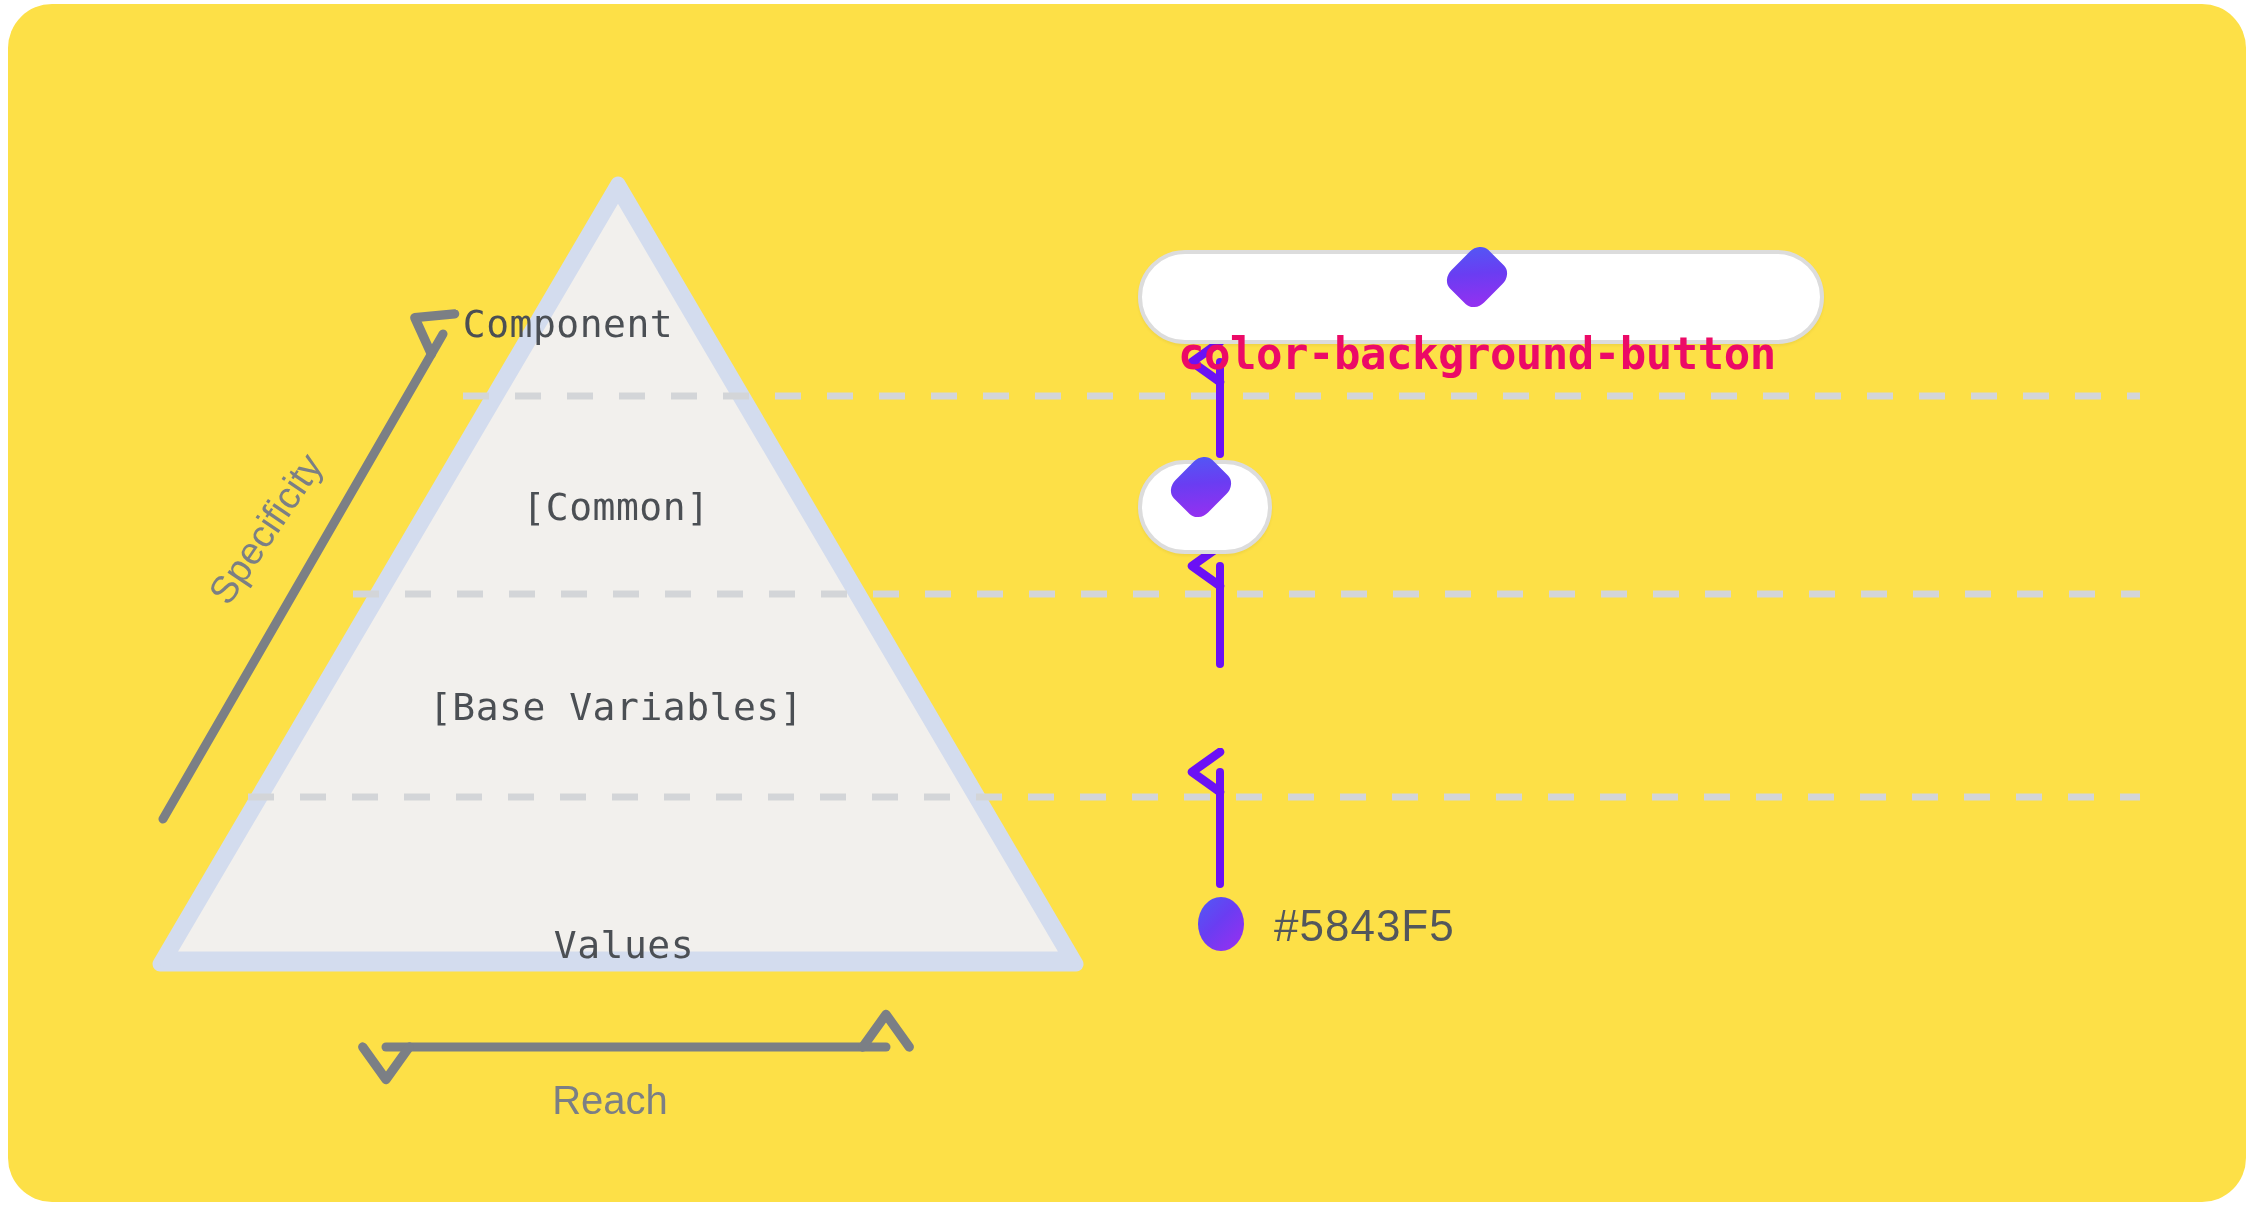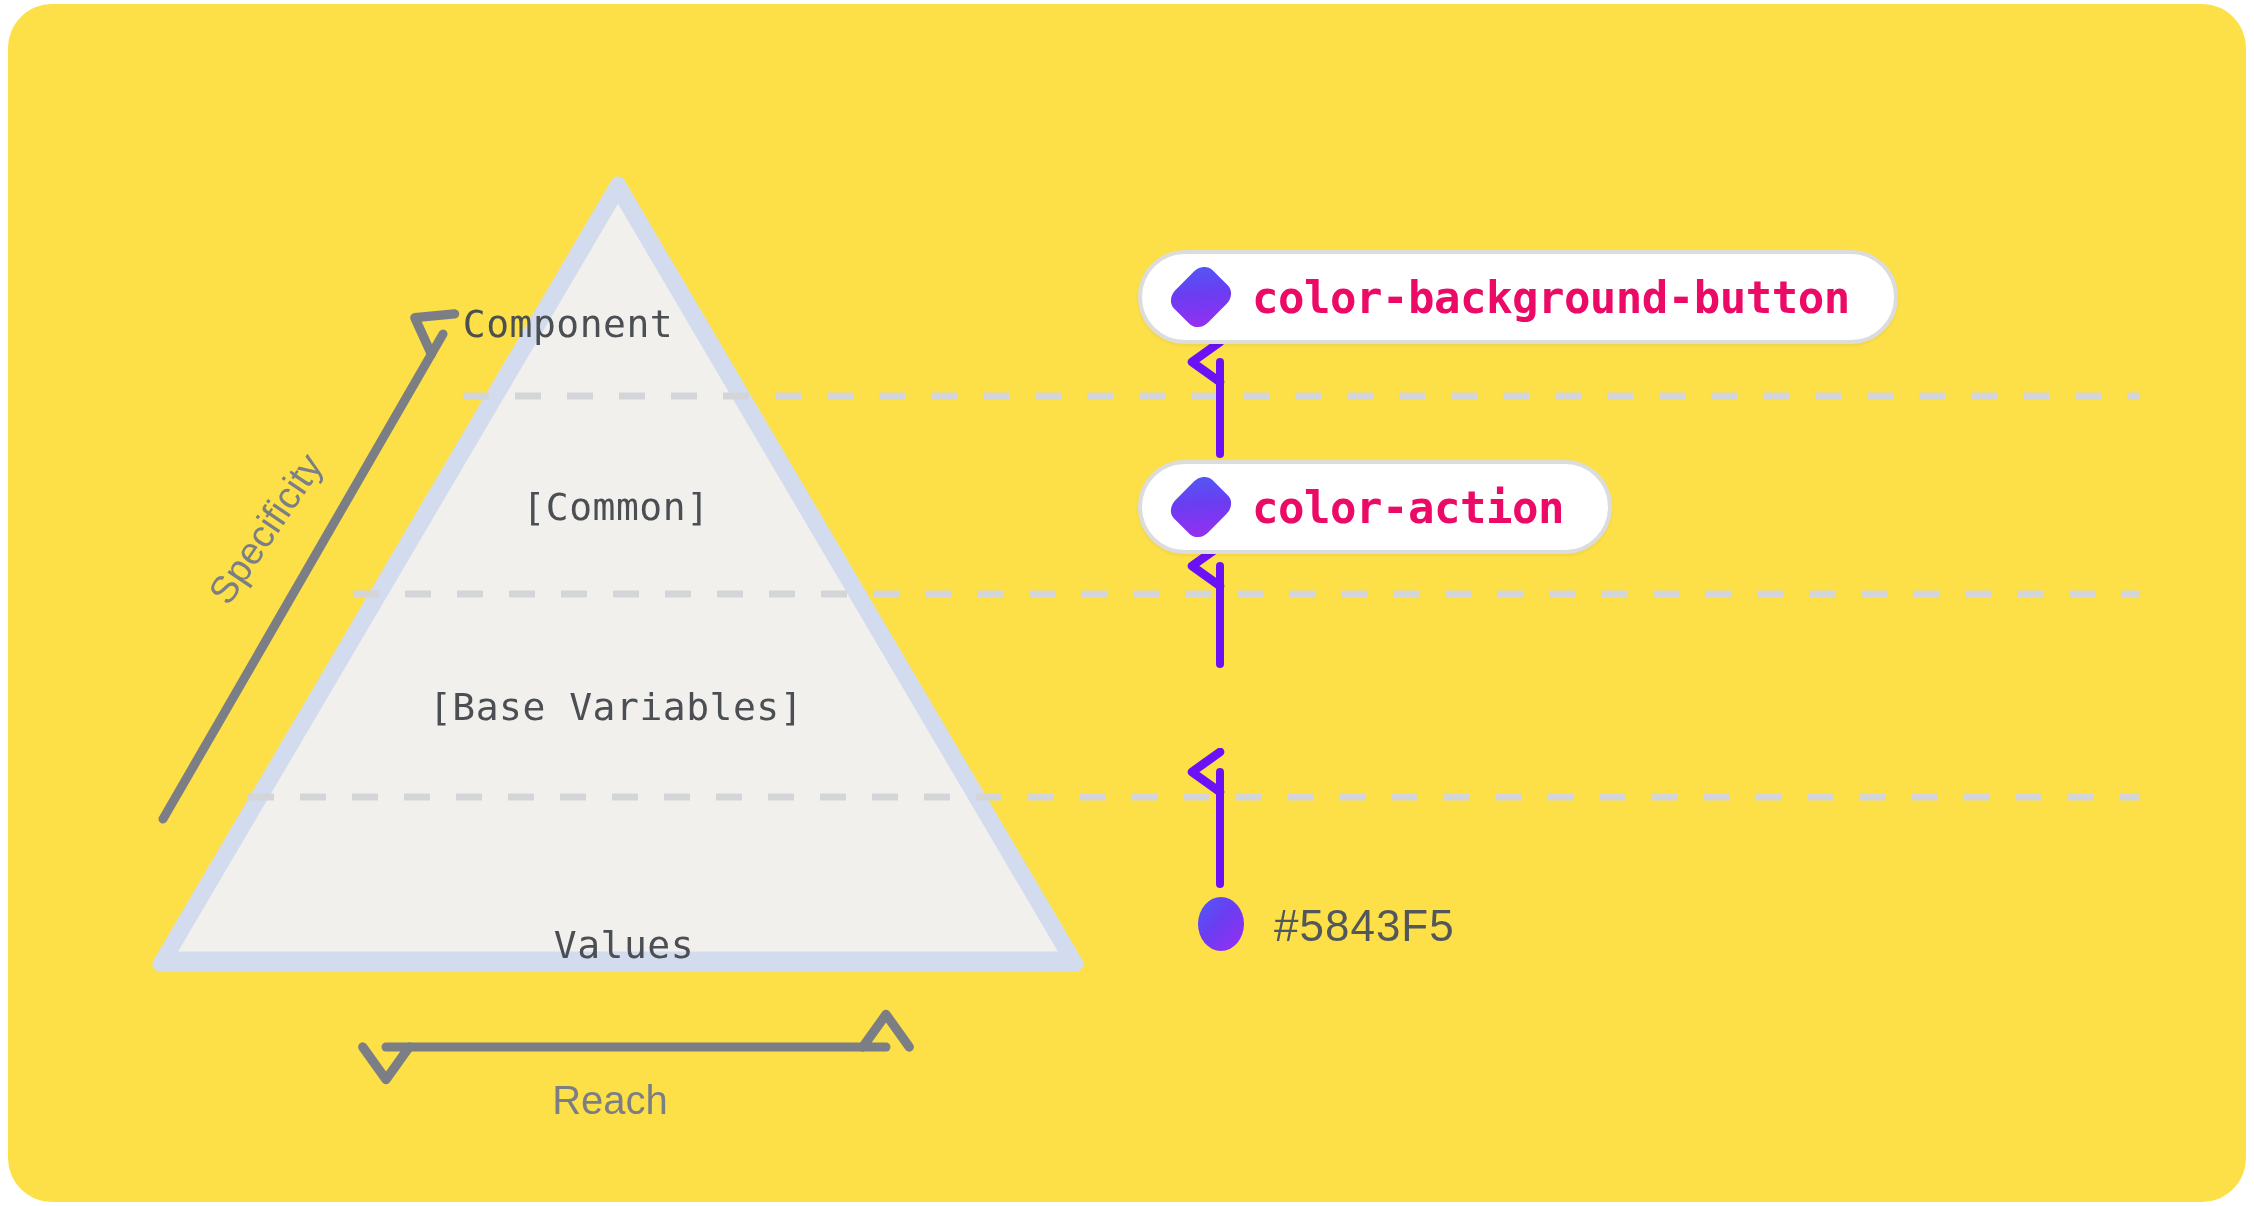--- a/index.html
+++ b/index.html
@@ -82,20 +82,21 @@
     align-items: center;
     gap: 28px;
     background: #ffffff;
     border: 4px solid #dcdcdc;
     border-radius: 999px;
     padding: 0 44px 0 36px;
     height: 94px;
     box-sizing: border-box;
     box-shadow: 0 2px 3px rgba(0,0,0,0.05);
     transform: translateY(-50%);
+    flex-direction: column;
   }
   .pill-text {
     color: #ec0a67;
     font-family: "DejaVu Sans Mono", "Liberation Mono", monospace;
     font-size: 44px;
     font-weight: bold;
     letter-spacing: -0.5px;
     white-space: nowrap;
   }
 
@@ -198,21 +199,20 @@
 
     <div id="reach-label">Reach</div>
 
     <div class="pill" style="left:1130px; top:293px;">
       <span class="diamond"></span>
       <span class="pill-text">color-background-button</span>
     </div>
 
     <div class="pill" style="left:1130px; top:503px;">
       <span class="diamond"></span>
-      <span class="pill-text">color-action</span>
     </div>
 
 
     <div id="value-row">
       <span id="value-dot"></span>
       <span id="value-text">#5843F5</span>
     </div>
 
   </div>
 </div>

